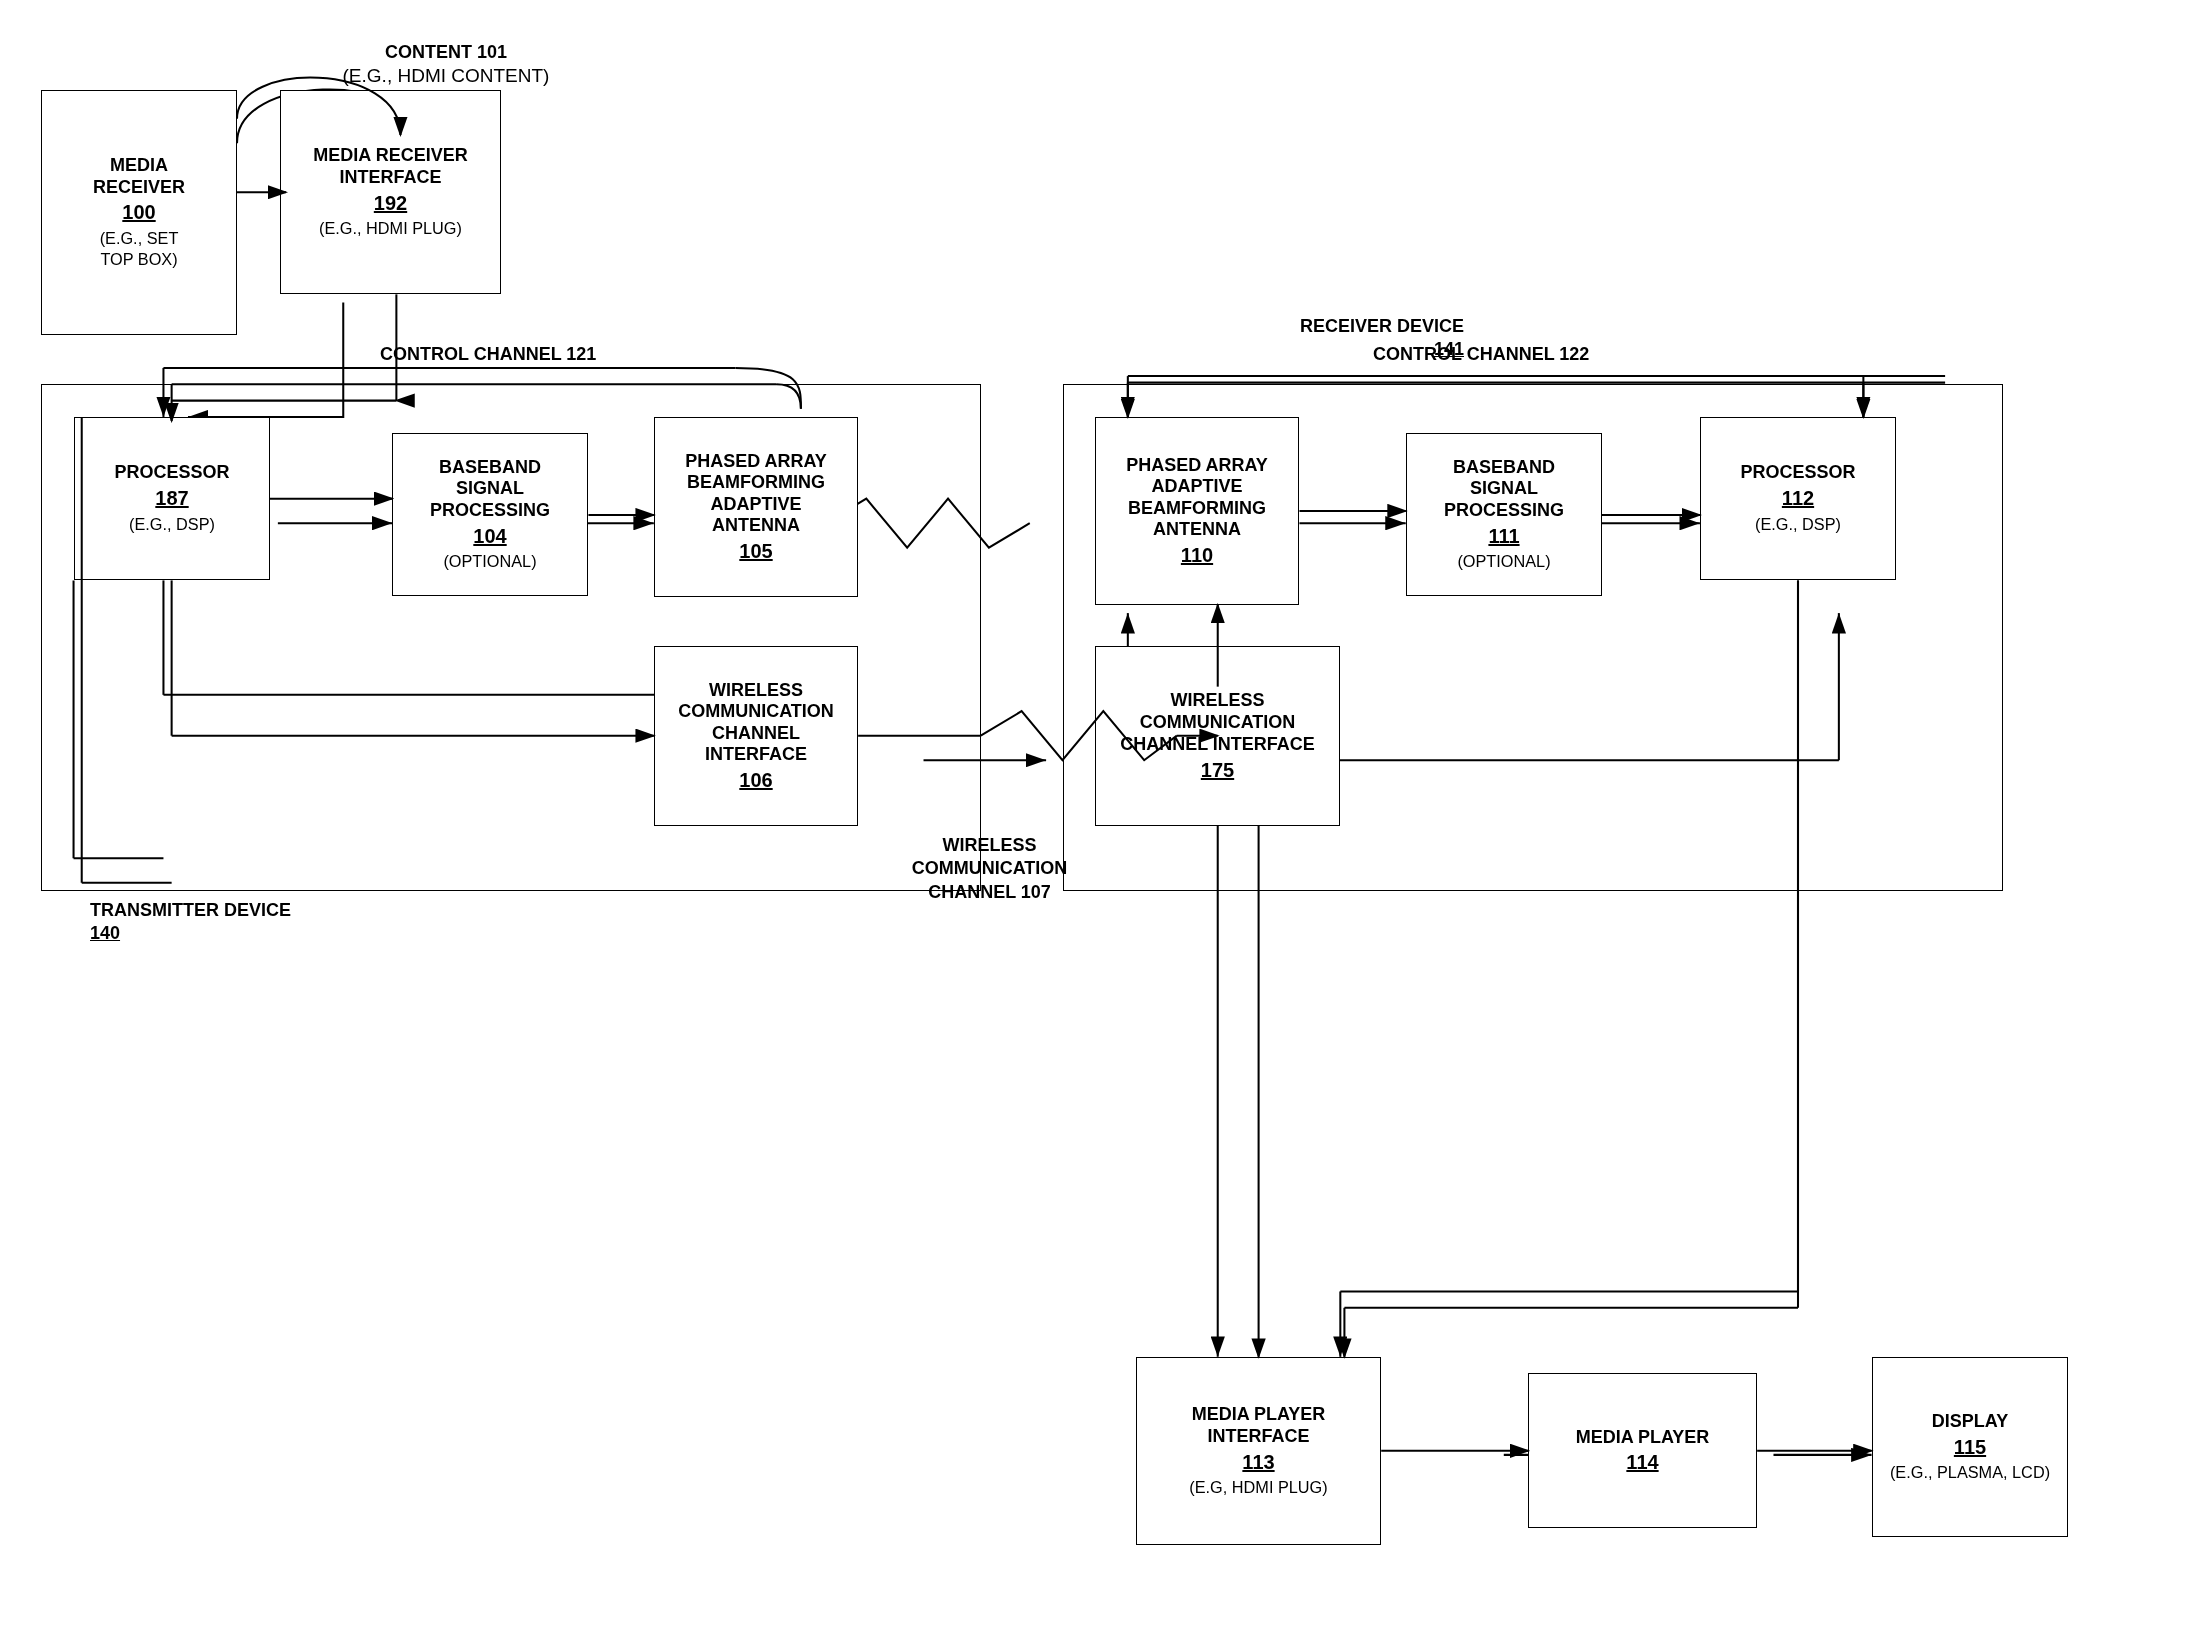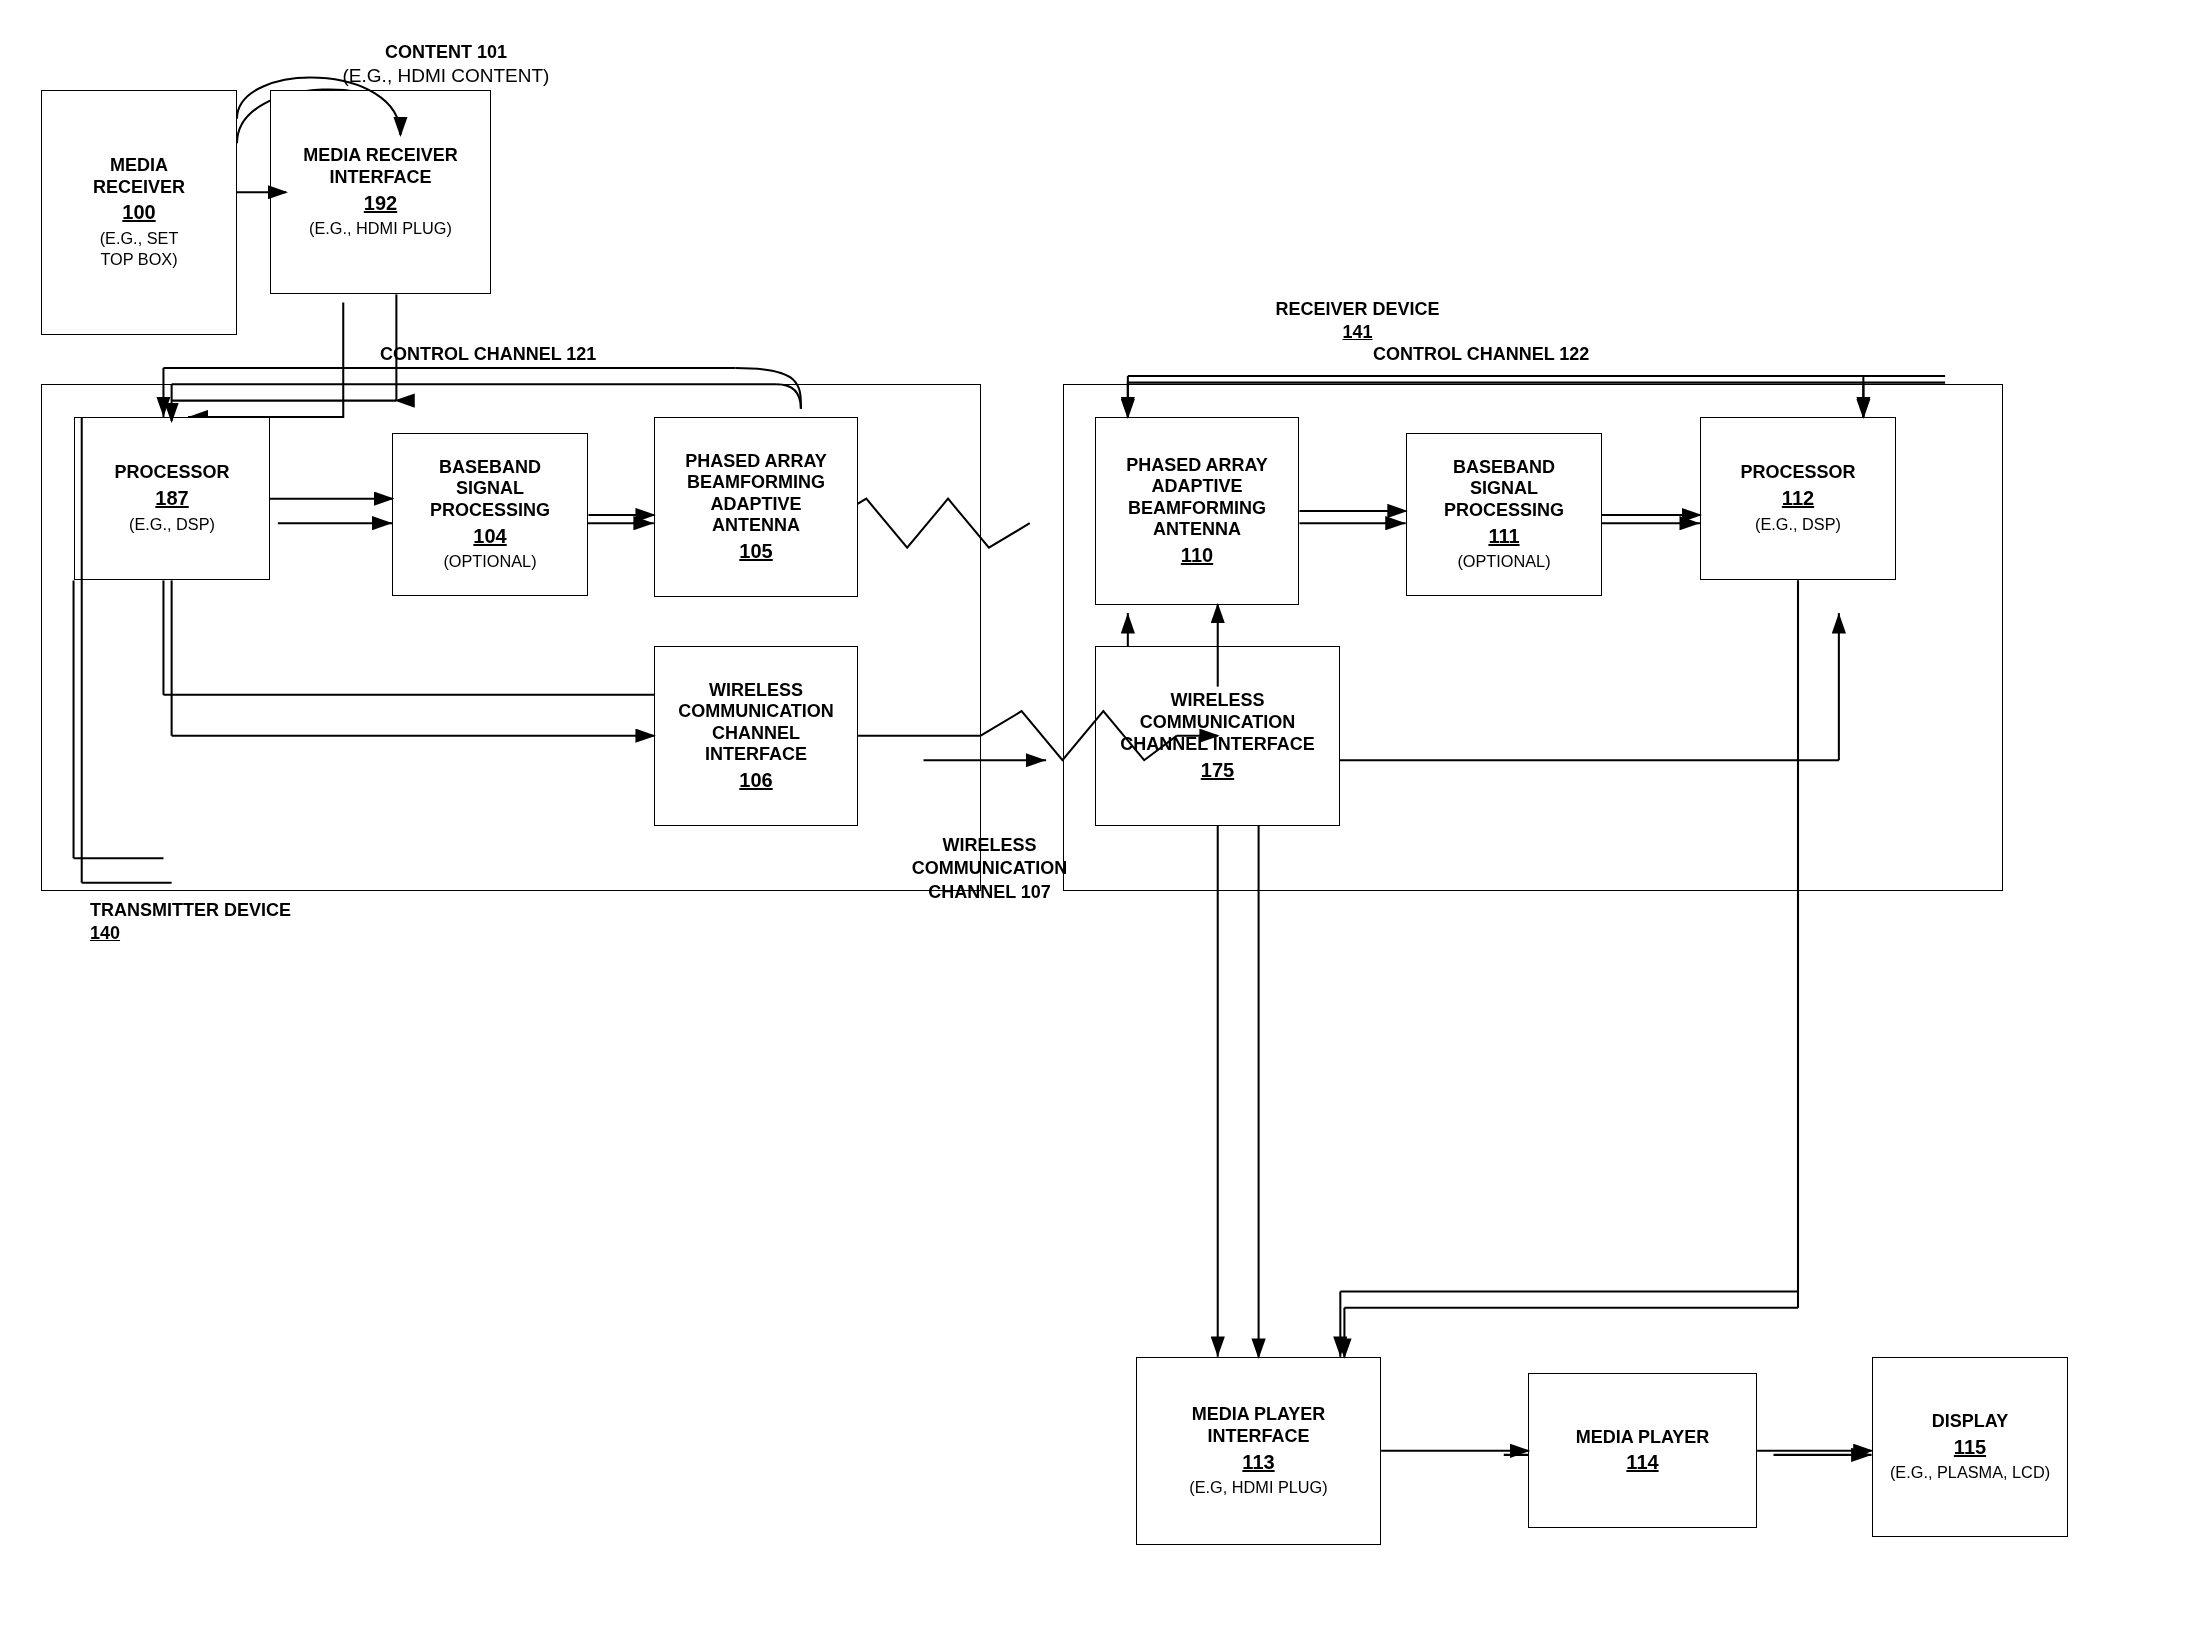--- a/index.html
+++ b/index.html
@@ -138,21 +138,21 @@
     <span>CONTENT 101</span><br>
     <span style="font-weight:normal; font-size:19px;">(E.G., HDMI CONTENT)</span>
   </div>
 
   <div class="box" style="left: 41px; top: 90px; width: 196px; height: 245px;">
     <span class="box-label">MEDIA<br>RECEIVER</span>
     <span class="box-number">100</span>
     <span class="box-sub">(E.G., SET<br>TOP BOX)</span>
   </div>
 
-  <div class="box" style="left: 270px; top: 90px; width: 221px; height: 204px;">
+  <div class="box" style="left: 280px; top: 90px; width: 221px; height: 204px;">
     <span class="box-label">MEDIA RECEIVER<br>INTERFACE</span>
     <span class="box-number">192</span>
     <span class="box-sub">(E.G., HDMI PLUG)</span>
   </div>
 
   <div class="outer-box" style="left: 41px; top: 384px; width: 940px; height: 507px;">
   </div>
 
   <div class="float-label" style="left: 90px; top: 899px; width: 229px; text-align: left;">
     <span>TRANSMITTER DEVICE</span><br>
@@ -182,21 +182,21 @@
 
   <div class="box" style="left: 654px; top: 646px; width: 204px; height: 180px;">
     <span class="box-label">WIRELESS<br>COMMUNICATION<br>CHANNEL INTERFACE</span>
     <span class="box-number">106</span>
   </div>
 
   <div class="float-label" style="left: 875px; top: 834px; width: 229px; text-align: center; font-weight: normal; font-size: 18px;">
     <span style="font-weight: bold;">WIRELESS<br>COMMUNICATION<br>CHANNEL 107</span>
   </div>
 
-  <div class="float-label" style="left: 1251px; top: 298px; width: 213px; text-align: center;">
+  <div class="float-label" style="left: 1251px; top: 315px; width: 213px; text-align: right;">
     <span>RECEIVER DEVICE</span><br>
     <span class="float-number">141</span>
   </div>
 
   <div class="outer-box" style="left: 1063px; top: 384px; width: 940px; height: 507px;">
   </div>
 
   <div class="float-label" style="left: 1373px; top: 343px; width: 327px; text-align: left;">
     <span>CONTROL CHANNEL 122</span>
   </div>

